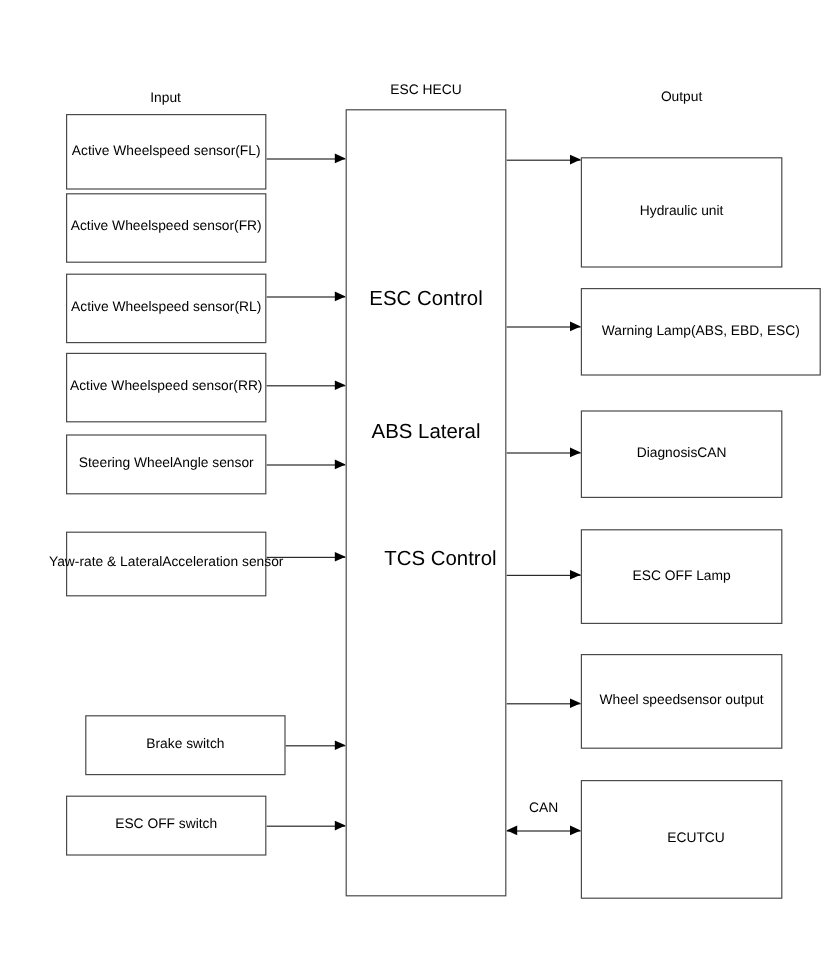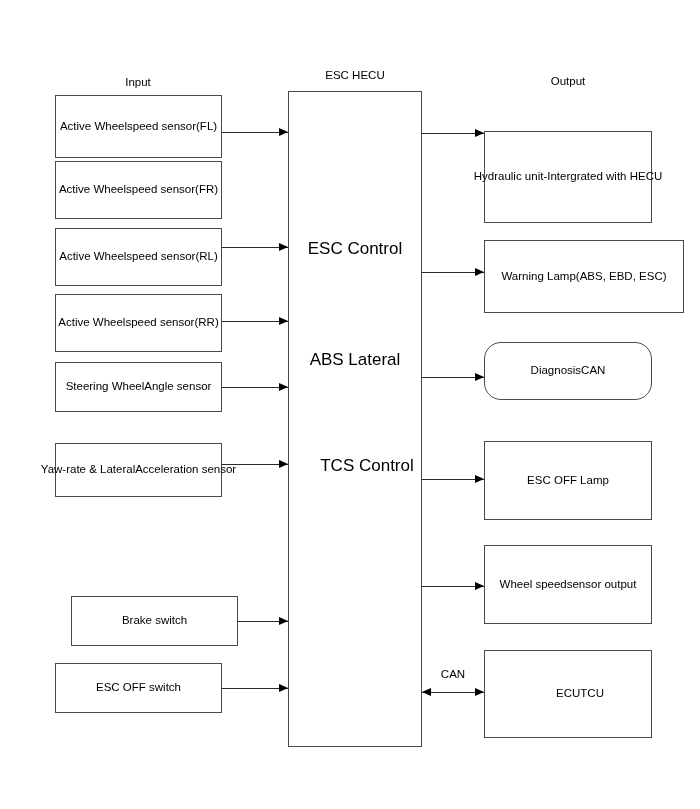--- a/index.html
+++ b/index.html
@@ -162,36 +162,35 @@
     </div>
   <div id="layer-hecu">
       <div class="hecu" style="left: 288px; top: 91px; width: 134px; height: 656px;"></div>
       <div class="hecu-label" style="left: 355px; top: 239px;">ESC Control</div>
       <div class="hecu-label" style="left: 355px; top: 350px;">ABS Lateral</div>
       <div class="hecu-label" style="left: 355px; top: 456px; margin-left: 12px;">TCS Control</div>
     </div>
   <div id="layer-outputs">
       <div class="node" style="left: 484px; top: 91px; width: 168px; height: 92px; margin-top: 40px;">
         <span class="ln">Hydraulic unit</span>
-        <span class="ln">-Intergrated with HECU</span>
       </div>
       <div class="node" style="left: 484px; top: 240px; width: 200px; height: 73px;">
         <span class="ln">Warning Lamp</span>
         <span class="ln">(ABS, EBD, ESC)</span>
       </div>
-      <div class="node" style="left: 484px; top: 342px; width: 168px; height: 58px; border-radius: 17px;">
+      <div class="node" style="left: 484px; top: 342px; width: 168px; height: 73px;">
         <span class="ln">Diagnosis</span>
         <span class="ln">CAN</span>
       </div>
       <div class="node" style="left: 484px; top: 441px; width: 168px; height: 79px;">
         <span class="ln">ESC OFF Lamp</span>
       </div>
       <div class="node" style="left: 484px; top: 545px; width: 168px; height: 79px;">
         <span class="ln">Wheel speed</span>
         <span class="ln">sensor output</span>
       </div>
-      <div class="node" style="left: 484px; top: 650px; width: 168px; height: 88px; padding-left: 24px;">
+      <div class="node" style="left: 484px; top: 650px; width: 168px; height: 99px; padding-left: 24px;">
         <span class="ln">ECU</span>
         <span class="ln">TCU</span>
       </div>
     </div>
 
 </div>
 
 </body></html>

